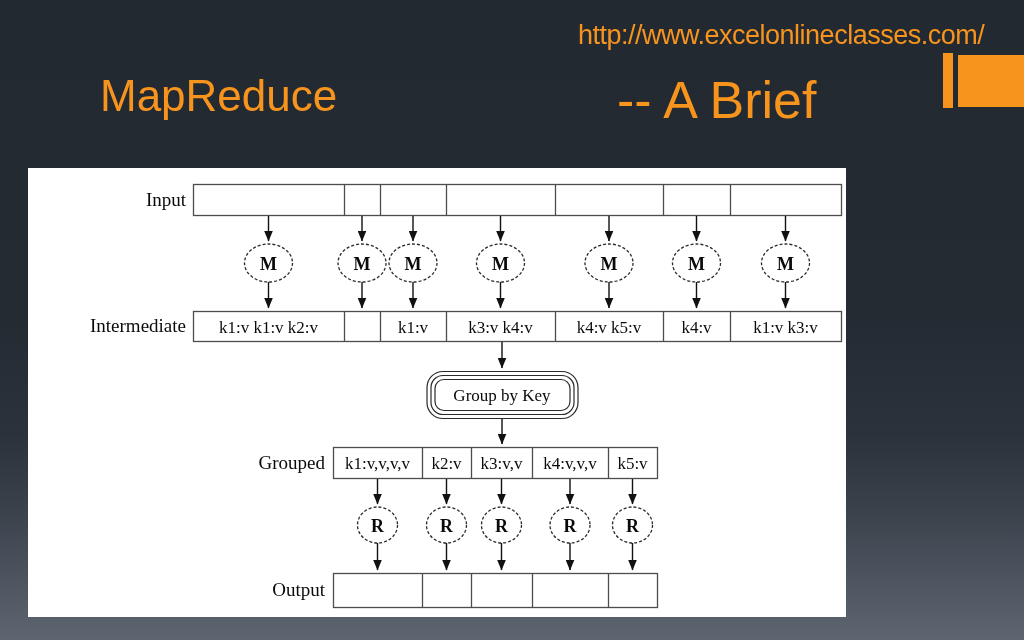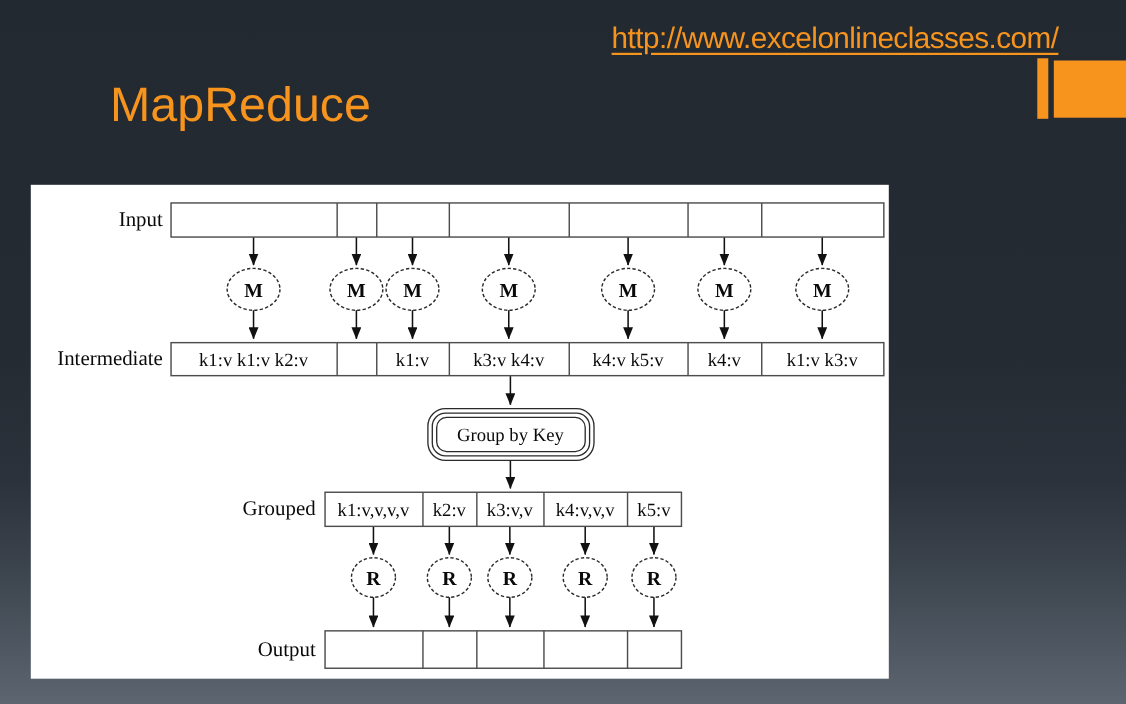--- a/index.html
+++ b/index.html
@@ -4,23 +4,23 @@
 <style>
   html,body{margin:0;padding:0;}
   .slide{
     position:relative;
     width:1024px;height:640px;
     overflow:hidden;
     background:linear-gradient(to bottom,#232930 0%,#252b33 50%,#2b323b 68%,#3a424c 80%,#5d6670 100%);
     font-family:"Liberation Sans",sans-serif;
   }
   .url-link{
-    position:absolute;left:556px;top:20px;width:432px;
+    position:absolute;left:578px;top:20px;width:432px;
     font-size:27px;letter-spacing:-0.5px;
-    color:#F7941E;text-decoration:underline;
+    color:#F7941E;
     text-underline-offset:4px;
     white-space:nowrap;cursor:pointer;
   }
   .accent-thin{
     position:absolute;left:943px;top:53px;width:10px;height:55px;
     background:#F7941E;
   }
   .accent-rect{
     position:absolute;left:958px;top:55px;width:66px;height:52px;
     background:#F7941E;
@@ -29,34 +29,36 @@
     position:absolute;left:100px;top:74px;
     font-size:44px;line-height:1;color:#F7941E;
   }
   .slide-subtitle{
     position:absolute;left:617px;top:74px;
     font-size:52px;line-height:1;color:#F7941E;
   }
   .diagram-panel{
     position:absolute;left:28px;top:168px;width:780px;height:449px;
     background:#ffffff;
+    padding-left:38px;
   }
   .diagram-panel svg{display:block;width:780px;height:449px;}
 </style>
 </head>
 <body>
 
 <div class="slide">
 
   <a class="url-link">http://www.excelonlineclasses.com/</a>
 
   <div class="accent-thin"></div>
   <div class="accent-rect"></div>
 
   <div class="slide-title">MapReduce</div>
+  <div class="slide-subtitle">-- A Brief</div>
 
   <div class="diagram-panel">
     <svg id="diagram" xmlns="http://www.w3.org/2000/svg" viewBox="0 0 780 449">
         <defs>
           <marker id="arw" markerWidth="11" markerHeight="9" refX="10.5" refY="4.5" orient="auto" markerUnits="userSpaceOnUse">
             <path d="M0,0 L11,4.5 L0,9 Z" fill="#111111"></path>
           </marker>
         </defs>
         <rect x="127.5" y="16.5" width="648" height="31" fill="#fff" stroke="#4d4d4d" stroke-width="1.3"></rect>
         <line x1="278.5" y1="16.5" x2="278.5" y2="47.5" stroke="#4d4d4d" stroke-width="1.3"></line>

